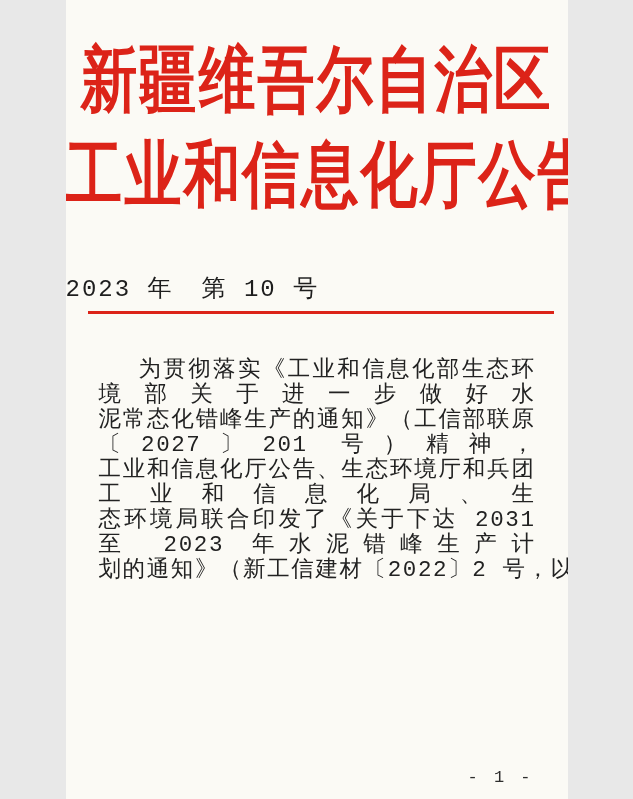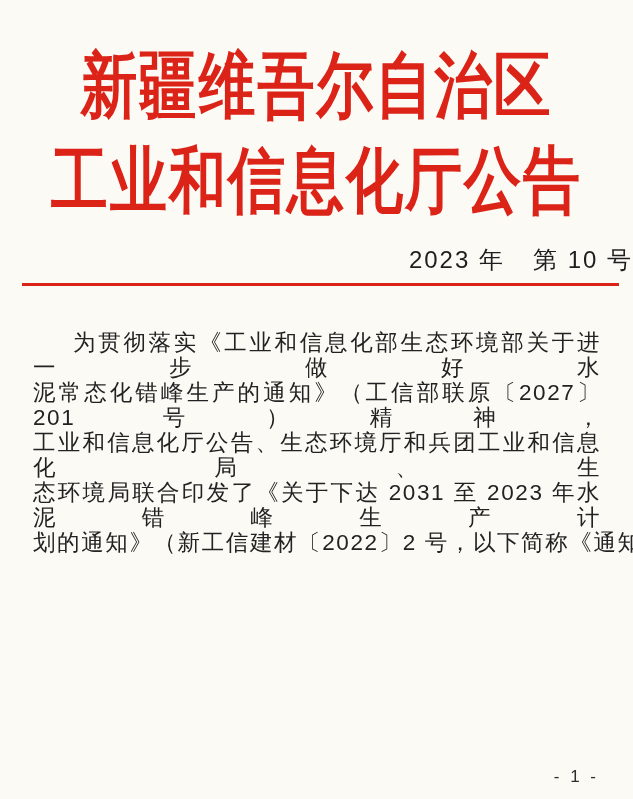--- a/index.html
+++ b/index.html
@@ -3,44 +3,44 @@
 <meta charset="utf-8">
 <style>
   :root{
     --paper:#fbfaf5;
     --accent:#dc2318;
     --ink:#1e1e1e;
   }
   html,body{margin:0;padding:0;background:#e8e8e8;}
   .page{
     position:relative;
-    width:633px;height:799px;
+    width:502px;height:799px;
     margin:0 auto;
     background:var(--paper);
-    font-family:Liberation Sans, sans-serif;
+    font-family:Liberation Mono, monospace;
     color:var(--ink);
     overflow:hidden;
     box-sizing:border-box;
   }
   
   .masthead{padding-top:38px;text-align:center;}
   .masthead-line{
     color:var(--accent);
     font-weight:bold;
     font-size:57px;
     line-height:95px;
     letter-spacing:2px;
     white-space:nowrap;
     transform:scaleY(1.26);
     transform-origin:50% 50%;
   }
   
   .issue-line{
-    margin-top:16px;
-    text-align:right;
+    margin-top:44px;
+    text-align:left;
     font-size:24px;
     letter-spacing:2px;
     white-space:nowrap;
   }
   .issue-gap{display:inline-block;width:28px;}
   
   .red-rule{
     height:3px;
     background:var(--accent);
     margin:7px 14px 0 22px;

